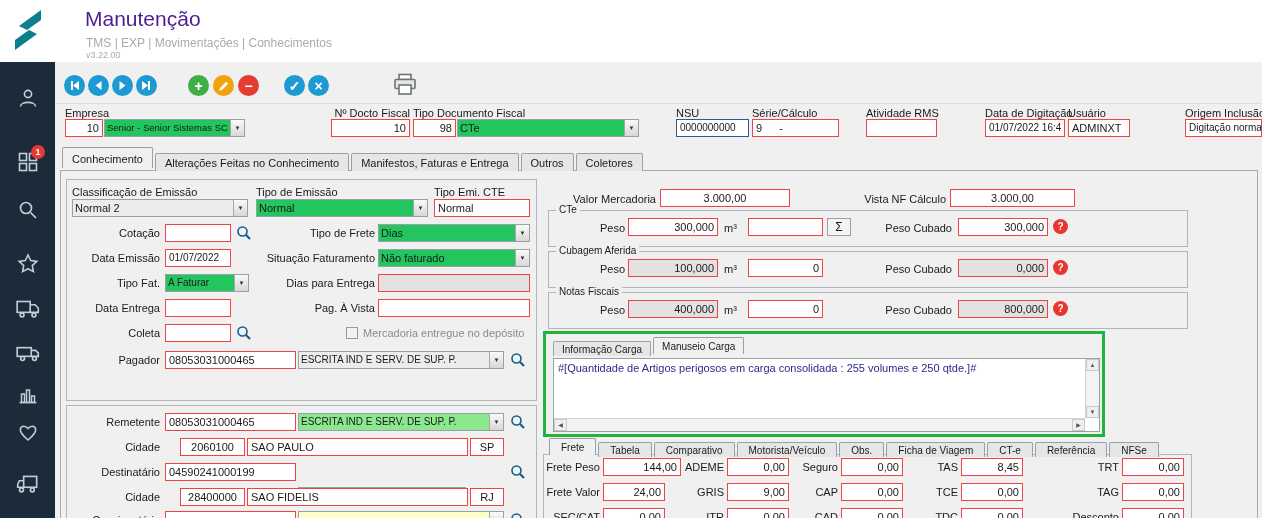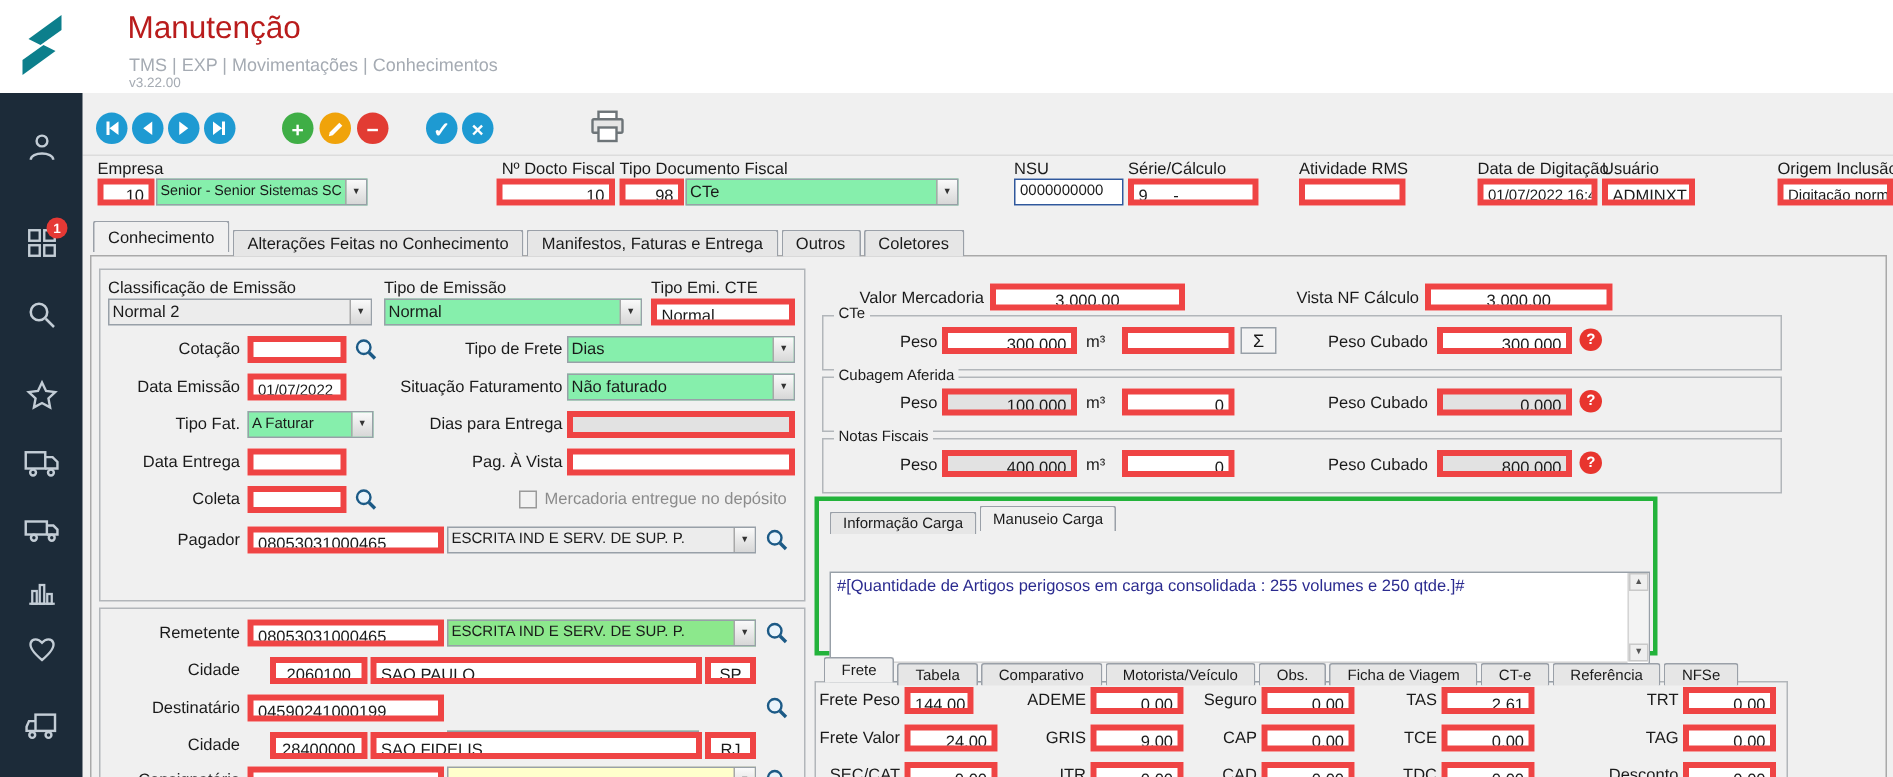--- a/index.html
+++ b/index.html
@@ -2,45 +2,45 @@
 <html><head>
 <meta charset="utf-8">
 <style>
   * { margin:0; padding:0; box-sizing:border-box; }
   body { font-family:"Liberation Sans", sans-serif; background:#fff; }
   #app { position:relative; width:1262px; height:518px; background:#f0f0f0; overflow:hidden; font-size:11px; color:#1a1a1a; }
 
   
   .header { position:absolute; left:0; top:0; width:1262px; height:62px; background:#ffffff; z-index:6; }
   .logo { position:absolute; left:11px; top:8px; }
-  .title { position:absolute; left:85px; top:7px; font-size:21px; color:#b91c1c; }
+  .title { position:absolute; left:85px; top:7px; font-size:21px; color:#4c1d95; }
   .crumb { position:absolute; left:86px; top:36px; font-size:12px; color:#a5abb3; }
   .ver   { position:absolute; left:86px; top:50px; font-size:9px;  color:#a5abb3; }
 
   
   .sidebar { position:absolute; left:0; top:62px; width:55px; height:456px; background:#1c2b39; z-index:5; }
   .sb { position:absolute; left:0; width:55px; text-align:center; cursor:pointer; }
   .badge { position:absolute; left:31px; top:-5px; width:14px; height:14px; border-radius:50%; background:#e53935; color:#fff; font-size:9px; line-height:14px; text-align:center; font-weight:bold; }
 
   
   .toolbar-line { position:absolute; left:55px; top:103px; width:1207px; height:1px; background:#dcdcdc; }
   .cbtn { position:absolute; width:21px; height:21px; border-radius:50%; display:flex; align-items:center; justify-content:center; color:#fff; font-size:14px; font-weight:700; cursor:pointer; }
 
   
   .lbl { position:absolute; font-size:11px; color:#1a1a1a; white-space:nowrap; }
   .lbl.r { text-align:right; }
   .lbl.b { font-weight:normal; }
   .lbl.dim { color:#8b8b8b; }
-  .fld { position:absolute; height:18px; border:4px solid #ef4444; background:#fff; font-size:11px; line-height:16px; padding:0 3px; white-space:nowrap; overflow:hidden; }
+  .fld { position:absolute; height:18px; border:1px solid #ef4444; background:#fff; font-size:11px; line-height:16px; padding:0 3px; white-space:nowrap; overflow:hidden; }
   .fld.num { text-align:right; }
   .fld.ctr { text-align:center; }
   .fld.dis { background:#e2e2e2; }
   .fld.f10 { font-size:10px; }
   .fld.focus { border:1px solid #30589c; }
-  .dd { position:absolute; height:18px; border:1px solid #98a0a8; background:#86efac; }
+  .dd { position:absolute; height:18px; border:1px solid #98a0a8; background:#22c55e; }
   .dd .txt { position:absolute; left:2px; right:15px; top:0; bottom:0; font-size:10px; line-height:16px; white-space:nowrap; overflow:hidden; }
   .dd .btn { position:absolute; right:0; top:0; bottom:0; width:14px; background:linear-gradient(#fafafa,#d7d7d7); border-left:1px solid #a8a8a8; font-size:6px; line-height:16px; text-align:center; color:#333; cursor:pointer; }
   .dd.dis { background:#ececec; }
   .sbtn { position:absolute; width:24px; height:18px; border:1px solid #98a0a8; background:#f3f3f3; text-align:center; line-height:16px; font-size:12px; cursor:pointer; }
   .help { position:absolute; width:15px; height:15px; border-radius:50%; background:#e8352e; color:#fff; font-size:10px; font-weight:bold; text-align:center; line-height:15px; cursor:pointer; }
   .cb { position:absolute; width:12px; height:12px; border:1px solid #9a9a9a; background:#f2f2f2; }
   .mag { position:absolute; cursor:pointer; }
 
   
   .tabbar { position:absolute; white-space:nowrap; z-index:4; }
@@ -51,21 +51,21 @@
   .ftab { position:relative; display:inline-block; border:1px solid #9aa0a8; border-bottom:none; background:#e6e6e6; padding:2px 11px 1px; margin-right:2px; font-size:10px; border-radius:2px 2px 0 0; top:2px; cursor:pointer; vertical-align:bottom; }
   .ftab.act { background:#f0f0f0; top:0; padding:3px 11px 2px; }
 
   
   .grp { position:absolute; border:1px solid #b2b6ba; }
   .grp-lbl { position:absolute; font-size:10px; background:#f0f0f0; padding:0 3px; white-space:nowrap; z-index:2; }
   .content-box { position:absolute; left:60px; top:170px; width:1198px; height:360px; border:1px solid #a9a9a9; background:#f0f0f0; }
   .greenbox { position:absolute; left:543px; top:331px; width:562px; height:106px; border:3px solid #23b33b; z-index:3; }
 
   
-  .memo { position:absolute; left:7px; top:24px; width:547px; height:74px; background:#fff; border:1px solid #98a0a8;margin-top:23px; }
+  .memo { position:absolute; left:7px; top:24px; width:547px; height:74px; background:#fff; border:1px solid #98a0a8; }
   .memo-text { position:absolute; left:4px; top:3px; right:19px; bottom:16px; font-size:11px; color:#2b2b8f; white-space:nowrap; overflow:hidden; }
   .sv { position:absolute; right:0; top:0; bottom:13px; width:14px; background:#f3f3f3; border-left:1px solid #d4d4d4; }
   .sh { position:absolute; left:0; right:14px; bottom:0; height:13px; background:#f3f3f3; border-top:1px solid #d4d4d4; }
   .sar { position:absolute; width:13px; height:12px; background:#efefef; border:1px solid #c9c9c9; font-size:6px; line-height:11px; text-align:center; color:#555; cursor:pointer; }
 </style>
 </head>
 <body>
 
 <div id="app">
 
@@ -398,27 +398,27 @@
       </div>
     </div>
   </div>
 
   <div class="tabbar" style="left:549px;top:438px">
     <span class="ftab act">Frete</span><span class="ftab">Tabela</span><span class="ftab">Comparativo</span><span class="ftab">Motorista/Veículo</span><span class="ftab">Obs.</span><span class="ftab">Ficha de Viagem</span><span class="ftab">CT-e</span><span class="ftab">Referência</span><span class="ftab">NFSe</span>
   </div>
   <div class="grp" style="left:543px;top:454px;width:649px;height:72px;background:#f0f0f0;z-index:1"></div>
 
   <div class="lbl r" style="left:544px;top:461px;width:56px;z-index:2">Frete Peso</div>
-  <div class="fld num" style="left:603px;top:458px;width:46px;z-index:2">144,00</div>
+  <div class="fld num" style="left:603px;top:458px;width:78px;z-index:2">144,00</div>
   <div class="lbl r" style="left:664px;top:461px;width:60px;z-index:2">ADEME</div>
   <div class="fld num" style="left:727px;top:458px;width:62px;z-index:2">0,00</div>
   <div class="lbl r" style="left:790px;top:461px;width:48px;z-index:2">Seguro</div>
   <div class="fld num" style="left:841px;top:458px;width:62px;z-index:2">0,00</div>
   <div class="lbl r" style="left:904px;top:461px;width:54px;z-index:2">TAS</div>
-  <div class="fld num" style="left:961px;top:458px;width:62px;z-index:2">2,61</div>
+  <div class="fld num" style="left:961px;top:458px;width:62px;z-index:2">8,45</div>
   <div class="lbl r" style="left:1037px;top:461px;width:82px;z-index:2">TRT</div>
   <div class="fld num" style="left:1122px;top:458px;width:62px;z-index:2">0,00</div>
 
   <div class="lbl r" style="left:544px;top:486px;width:56px;z-index:2">Frete Valor</div>
   <div class="fld num" style="left:603px;top:483px;width:62px;z-index:2">24,00</div>
   <div class="lbl r" style="left:664px;top:486px;width:60px;z-index:2">GRIS</div>
   <div class="fld num" style="left:727px;top:483px;width:62px;z-index:2">9,00</div>
   <div class="lbl r" style="left:790px;top:486px;width:48px;z-index:2">CAP</div>
   <div class="fld num" style="left:841px;top:483px;width:62px;z-index:2">0,00</div>
   <div class="lbl r" style="left:904px;top:486px;width:54px;z-index:2">TCE</div>

